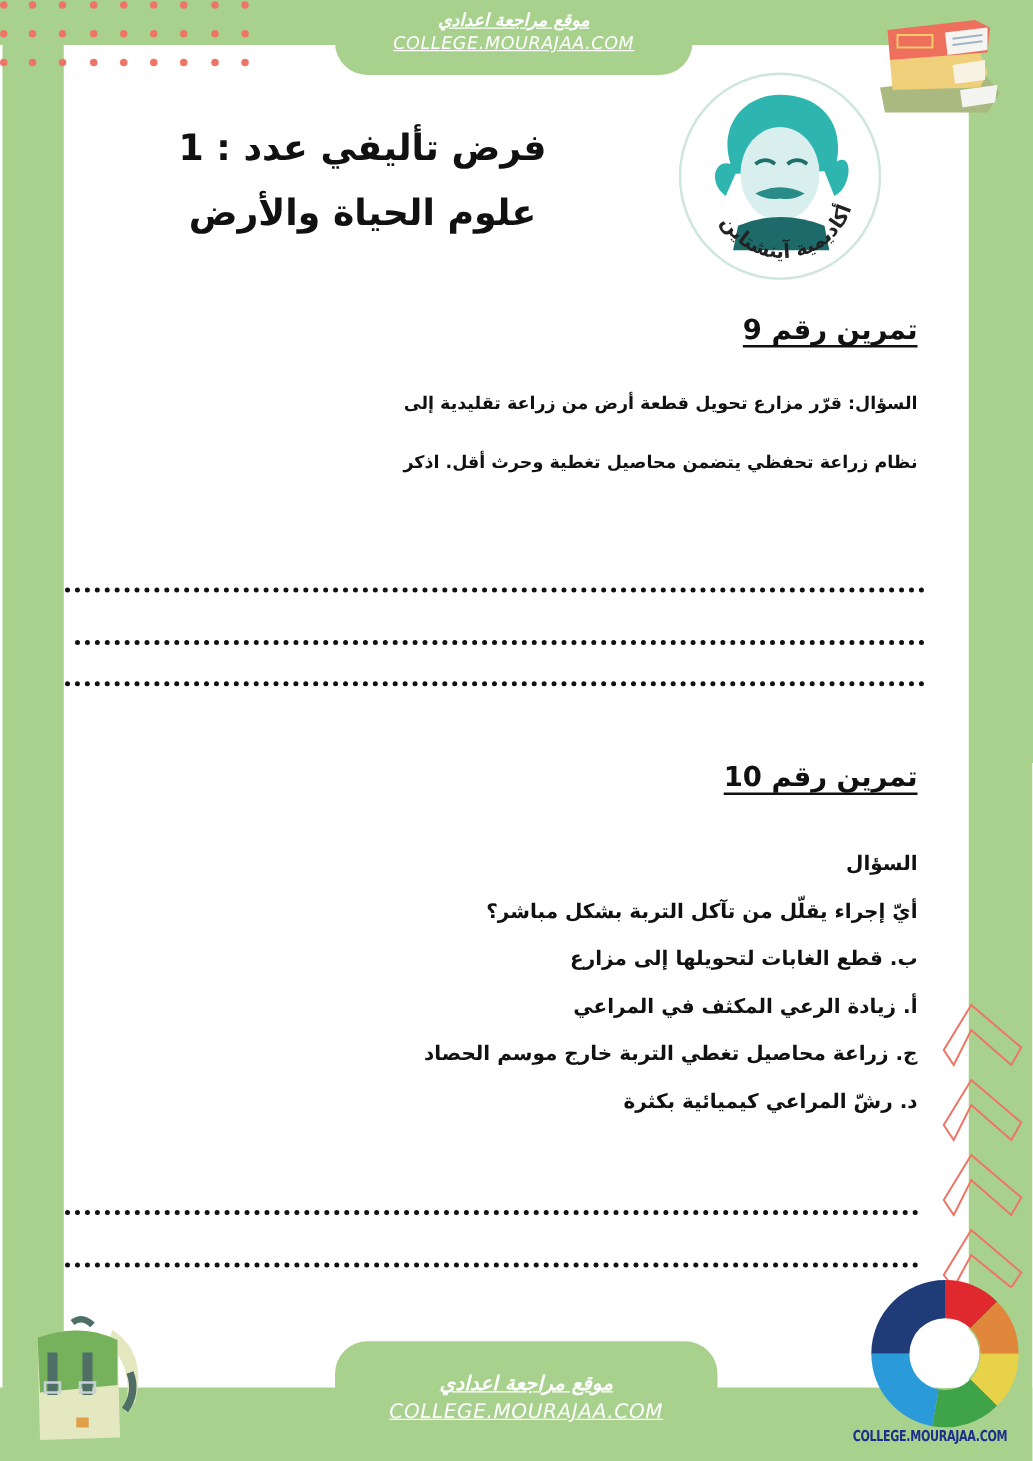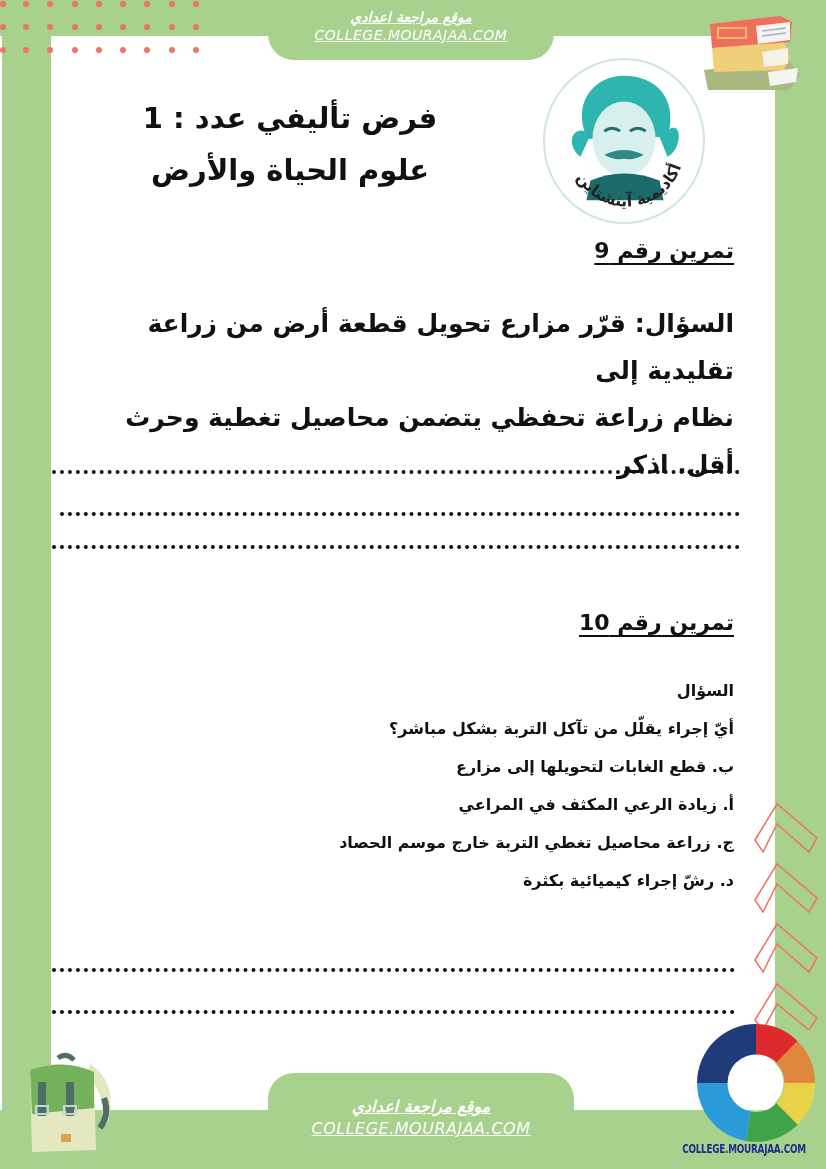--- a/index.html
+++ b/index.html
@@ -30,25 +30,25 @@
   .title-block div { font-size: 29px; font-weight: bold; color: #111; line-height: 52px; }
 
   .logo { position: absolute; left: 543px; top: 58px; width: 158px; height: 162px; border-radius: 50%;
           border: 2px solid #cfe6df; background: #fff; overflow: hidden; z-index: 2; }
   .logo svg { width: 100%; height: 100%; }
 
   .books { position: absolute; left: 698px; top: 12px; width: 106px; height: 80px; z-index: 4; }
 
   .exercise-title { position: absolute; right: 92px; direction: rtl; font-size: 22px; font-weight: bold; color: #111;
                     text-decoration: underline; text-underline-offset: 5px; z-index: 2; }
-  #ex9-title { top: 238px; }
+  #ex9-title { top: 252px; }
   #ex10-title { top: 610px; margin-left: 29px; }
 
   .para { position: absolute; right: 92px; direction: rtl; text-align: right; color: #111; font-weight: bold; z-index: 2; }
-  #ex9-text { top: 300px; width: 665px; font-size: 25px; line-height: 47px; }
+  #ex9-text { top: 300px; width: 665px; font-size: 14px; line-height: 47px; }
 
   .answer-line { position: absolute; height: 0; border-bottom: 4px dotted #111; z-index: 2; }
 
   #ex10-body { top: 672px; width: 600px; font-size: 16px; line-height: 38px; }
   #ex10-body div { white-space: nowrap; }
 
   .chevrons { position: absolute; left: 735px; top: 790px; width: 90px; height: 240px; z-index: 3; }
   .wheel { position: absolute; left: 695px; top: 1022px; width: 122px; height: 122px; z-index: 4; }
   .wheel-caption { position: absolute; left: 664px; top: 1142px; width: 160px; text-align: center; font-size: 12px;
                    font-weight: bold; color: #1d2f8a; font-family: "DejaVu Sans Condensed", "DejaVu Sans", sans-serif; z-index: 4;
@@ -142,21 +142,21 @@
 <div class="answer-line" style="left:60px;top:512px;width:680px;"></div>
 <div class="answer-line" style="left:52px;top:545px;width:688px;"></div>
 
 <div class="exercise-title" id="ex10-title">تمرين رقم 10</div>
 <div class="para" id="ex10-body">
   <div>السؤال</div>
   <div>أيّ إجراء يقلّل من تآكل التربة بشكل مباشر؟</div>
   <div>ب. قطع الغابات لتحويلها إلى مزارع</div>
   <div>أ. زيادة الرعي المكثف في المراعي</div>
   <div>ج. زراعة محاصيل تغطي التربة خارج موسم الحصاد</div>
-  <div>د. رشّ إجراء كيميائية بكثرة</div>
+  <div>د. رشّ المراعي كيميائية بكثرة</div>
 </div>
 <div class="answer-line" style="left:52px;top:968px;width:683px;"></div>
 <div class="answer-line" style="left:52px;top:1010px;width:683px;"></div>
 
 <svg class="chevrons" viewBox="0 0 90 240">
   <g fill="none" stroke="#ee7466" stroke-width="1.6">
     <path d="M20 50 L42 14 L82 48 L74 62 L42 34 L28 62 Z"></path>
     <path d="M20 110 L42 74 L82 108 L74 122 L42 94 L28 122 Z"></path>
     <path d="M20 170 L42 134 L82 168 L74 182 L42 154 L28 182 Z"></path>
     <path d="M20 230 L42 194 L82 228 L74 240 L42 214 L28 240 Z"></path>

